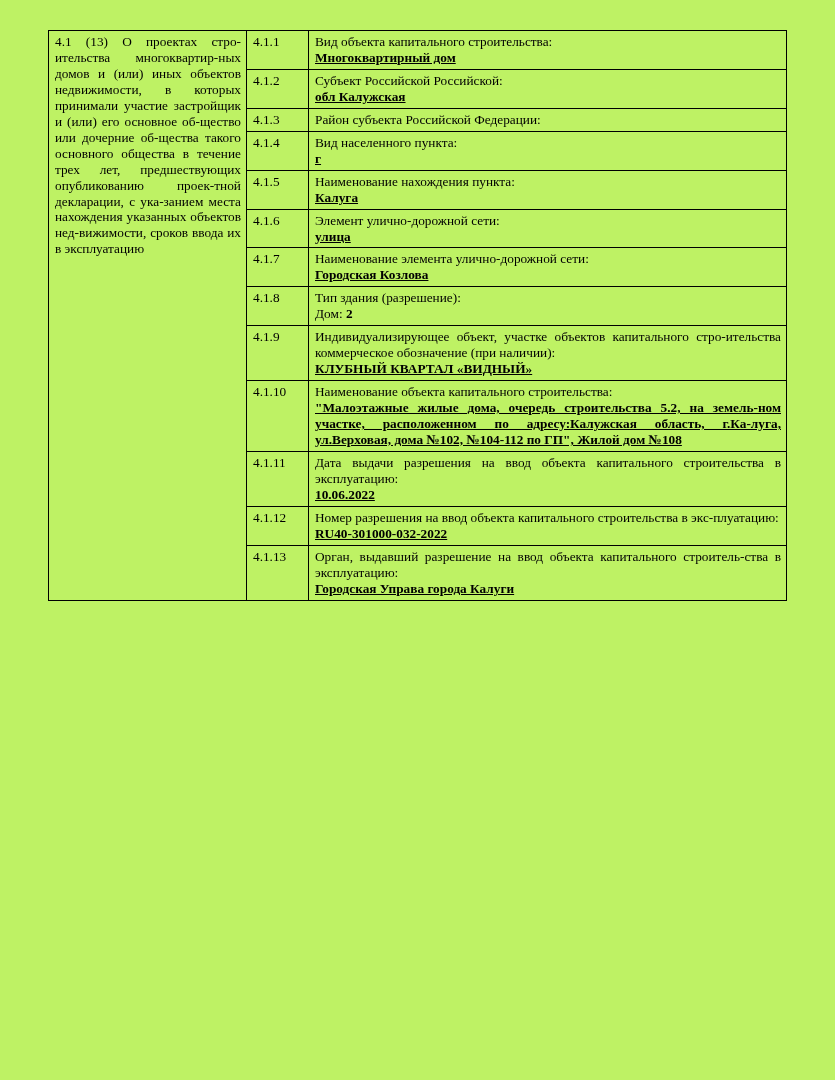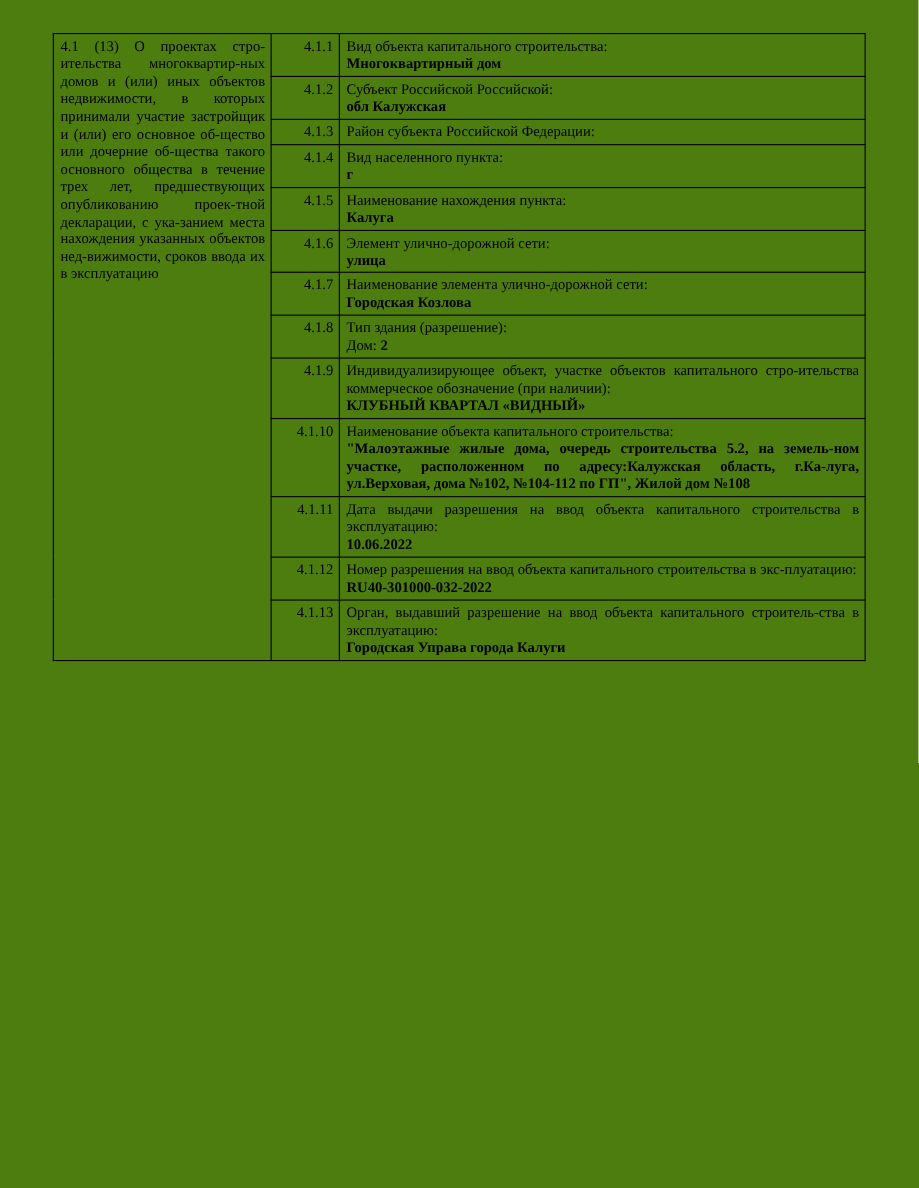--- a/index.html
+++ b/index.html
@@ -10,21 +10,21 @@
   body {
     width: 835px;
     min-height: 1080px;
     font-family: "Liberation Serif", serif;
     color: #000000;
   }
   .page {
     width: 835px;
     min-height: 1080px;
     position: relative;
-    background: #4d7c0f;
+    background: #bef264;
     box-sizing: border-box;
     padding: 30px 48px 0 48px;
   }
   table.doc-table {
     border-collapse: collapse;
     width: 739px;
     table-layout: fixed;
   }
   table.doc-table td {
     border: 1px solid #000000;
@@ -34,37 +34,38 @@
     line-height: 1.2;
   }
   td.col-desc {
     width: 186px;
     text-align: justify;
     text-justify: inter-word;
     hyphens: manual;
   }
   td.col-code {
     width: 50px;
-    text-align: right;
+    text-align: left;
     vertical-align: middle;
     white-space: nowrap;
   }
   td.col-value {
     width: auto;
     text-align: justify;
   }
   td.mid {
     vertical-align: middle;
   }
   .label-line {
     display: block;
   }
   .value-line {
     display: block;
     font-weight: bold;
+    text-decoration: underline;
   }
   .inline-bold {
     font-weight: bold;
   }
   .desc-text {
     display: block;
     text-align: justify;
   }
 </style>
 </head>

